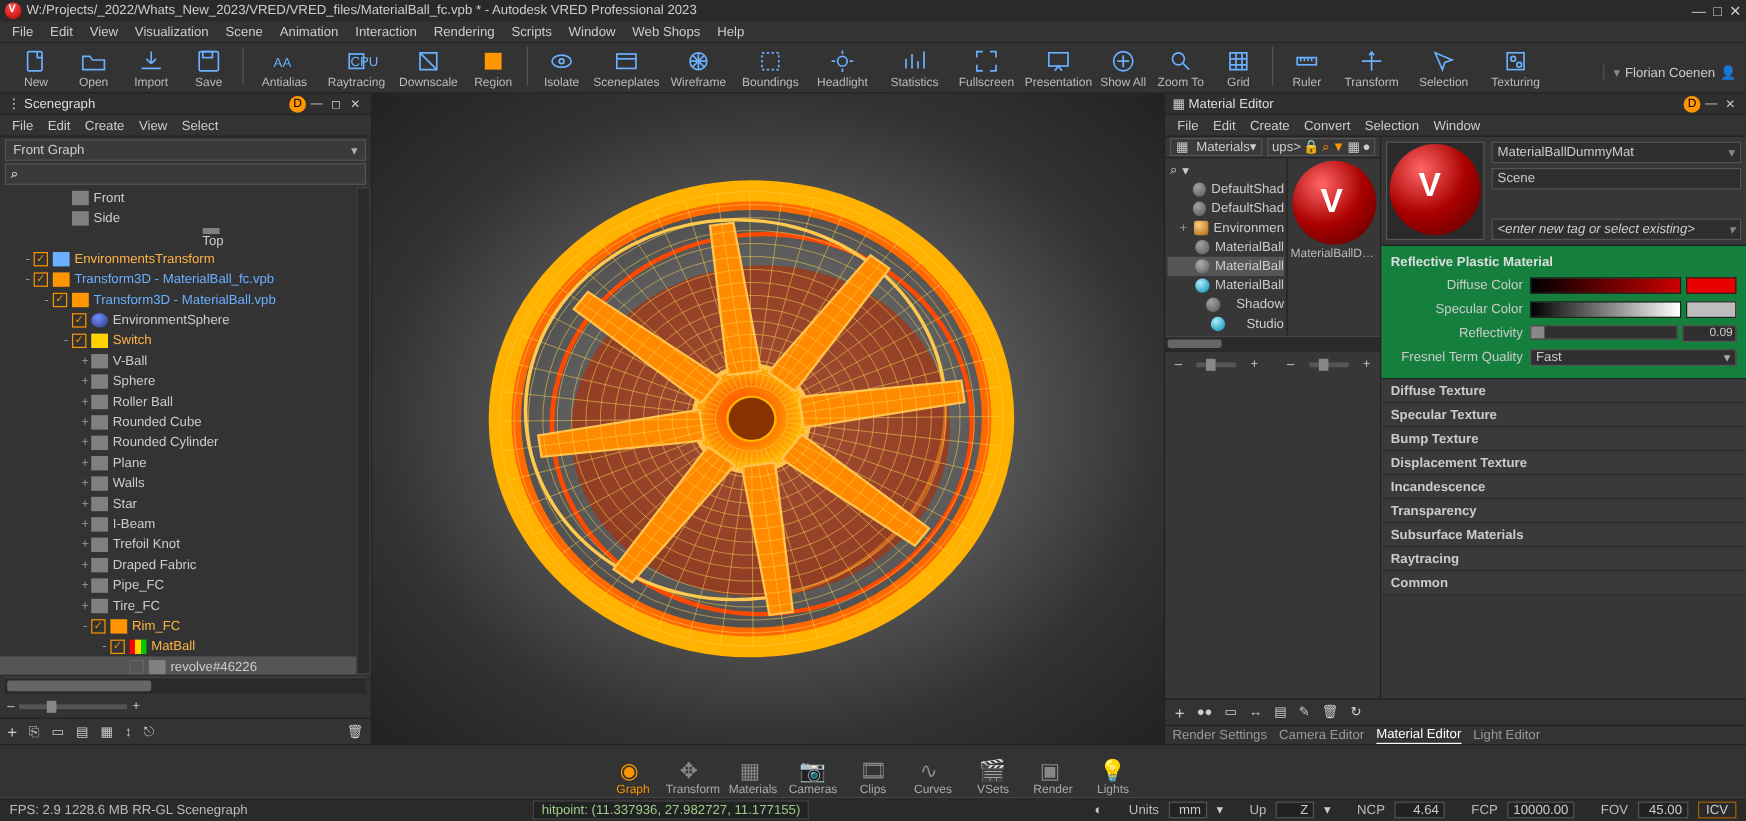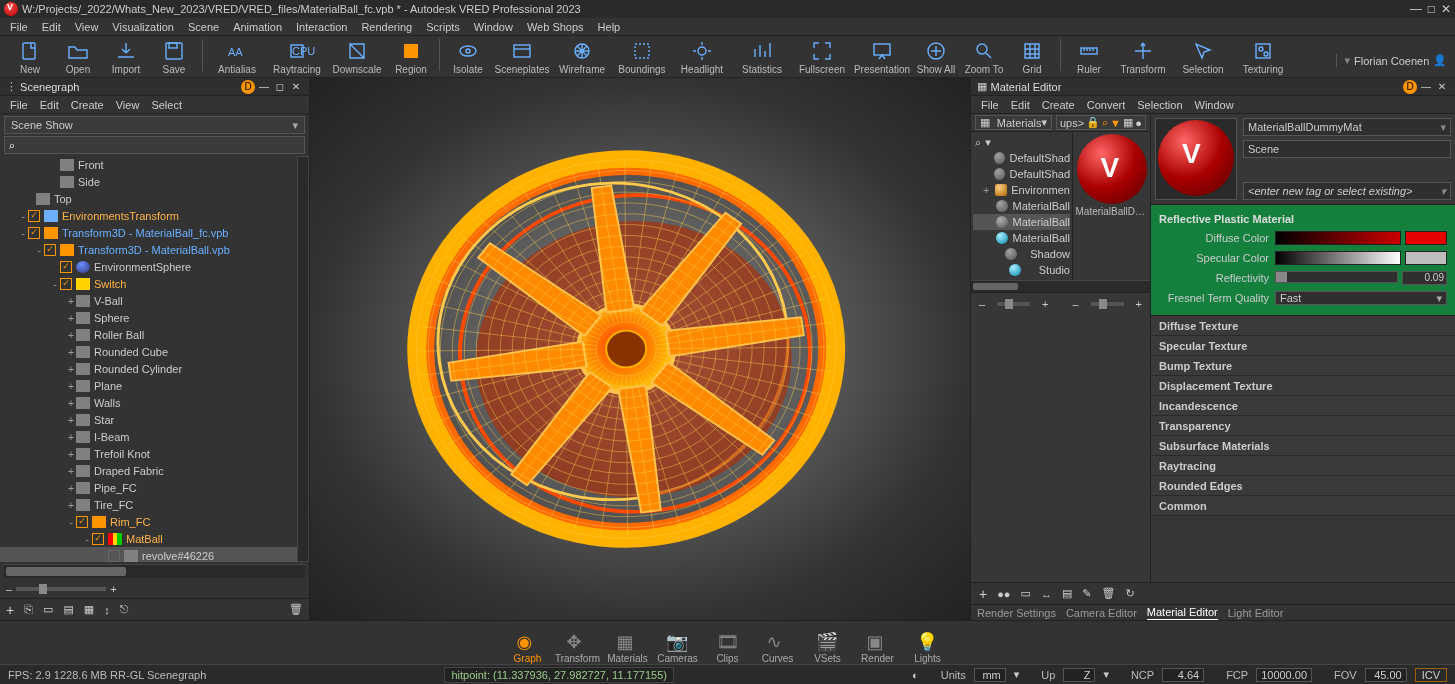--- a/index.html
+++ b/index.html
@@ -390,39 +390,39 @@
       </div>
     </div>
     <div class="sub-menubar">
       <span>File</span>
       <span>Edit</span>
       <span>Create</span>
       <span>View</span>
       <span>Select</span>
     </div>
     <div class="dropdown-field">
-      <span class="label">Scene Show</span>
+      <span class="label">Front Graph</span>
       <span class="arrow">▾</span>
     </div>
     <div class="search-row">
       <span class="lens">⌕</span>
     </div>
     <div class="tree">
       <div class="tree-content" id="tree-host">
           <div class="tree-row" style="padding-left: 50px;">
             <span class="tog"></span>
             <span class="node-icon ni-obj"></span>
             <span class="label">Front</span>
           </div>
           <div class="tree-row" style="padding-left: 50px;">
             <span class="tog"></span>
             <span class="node-icon ni-obj"></span>
             <span class="label">Side</span>
           </div>
-          <div class="tree-row" style="padding-left: 26px;">
+          <div class="tree-row" style="padding-left: 50px; flex-direction: column;">
             <span class="tog"></span>
             <span class="node-icon ni-obj"></span>
             <span class="label">Top</span>
           </div>
           <div class="tree-row orange-text" style="padding-left: 18px;">
             <span class="tog">-</span>
             <span class="chk on">✓</span>
             <span class="node-icon ni-group"></span>
             <span class="label">EnvironmentsTransform</span>
           </div>
@@ -831,23 +831,20 @@
             <div class="acc-item">
               <span class="label">Transparency</span>
             </div>
             <div class="acc-item">
               <span class="label">Subsurface Materials</span>
             </div>
             <div class="acc-item">
               <span class="label">Raytracing</span>
             </div>
             <div class="acc-item">
-              <span class="label">Rounded Edges</span>
-            </div>
-            <div class="acc-item">
               <span class="label">Common</span>
             </div>
           </div>
       </div>
     </div>
 
     <div class="mat-bottom-toolbar">
       <span style="font-size:14px">+</span>
       <span>●●</span>
       <span>▭</span>

